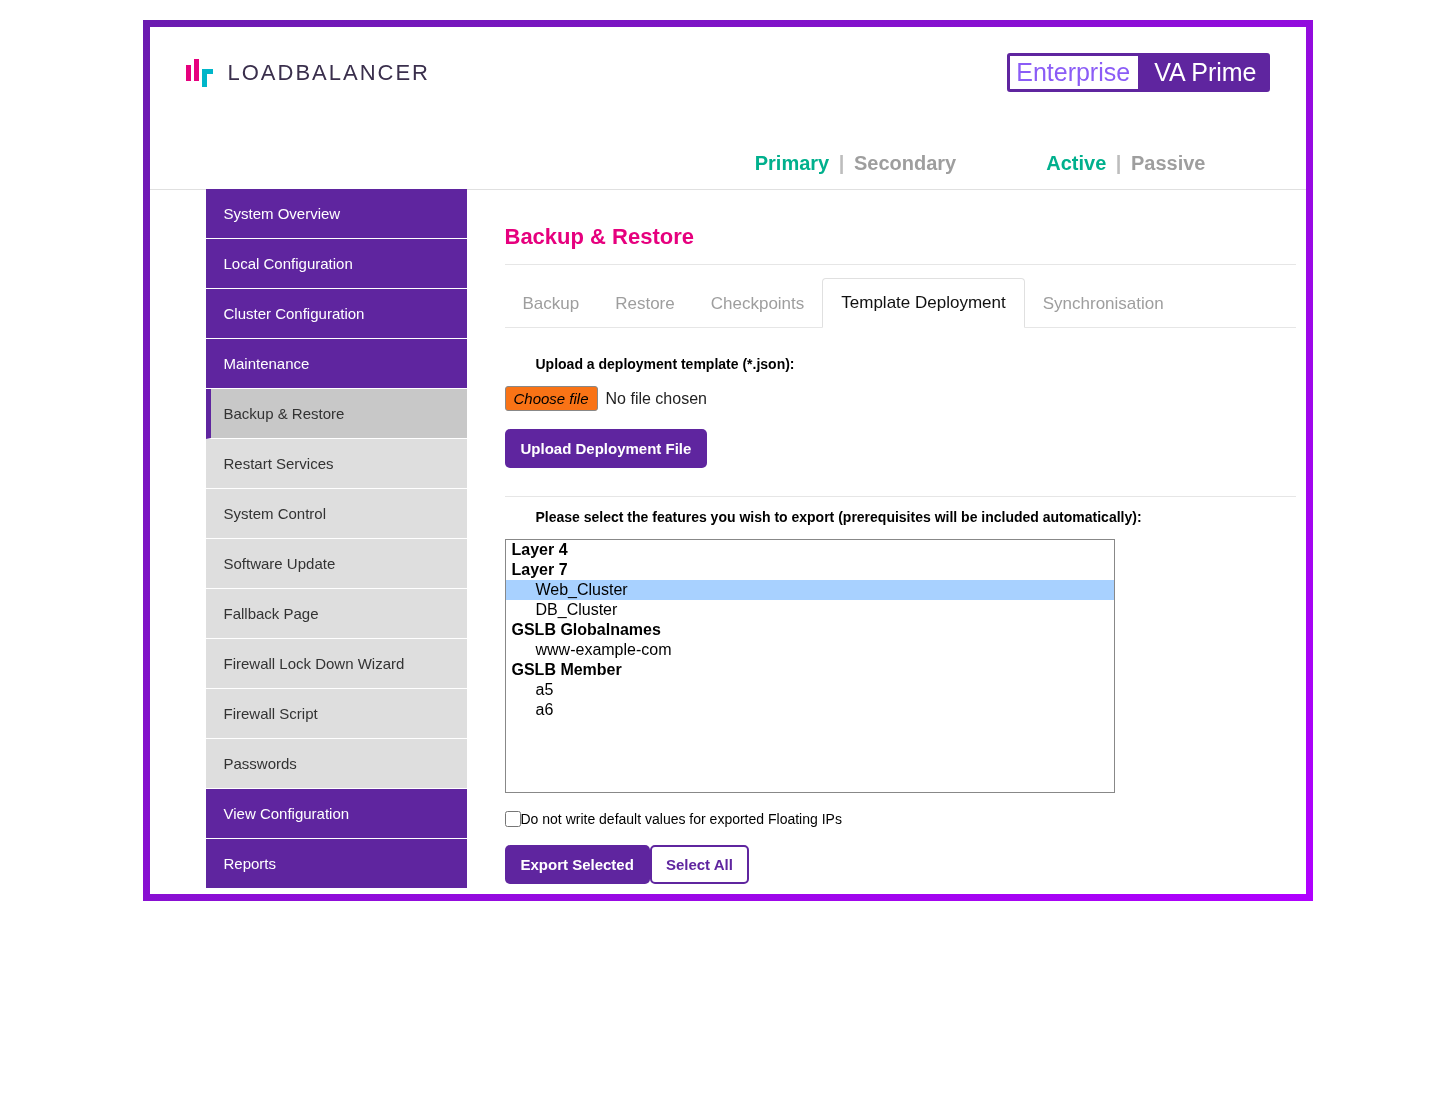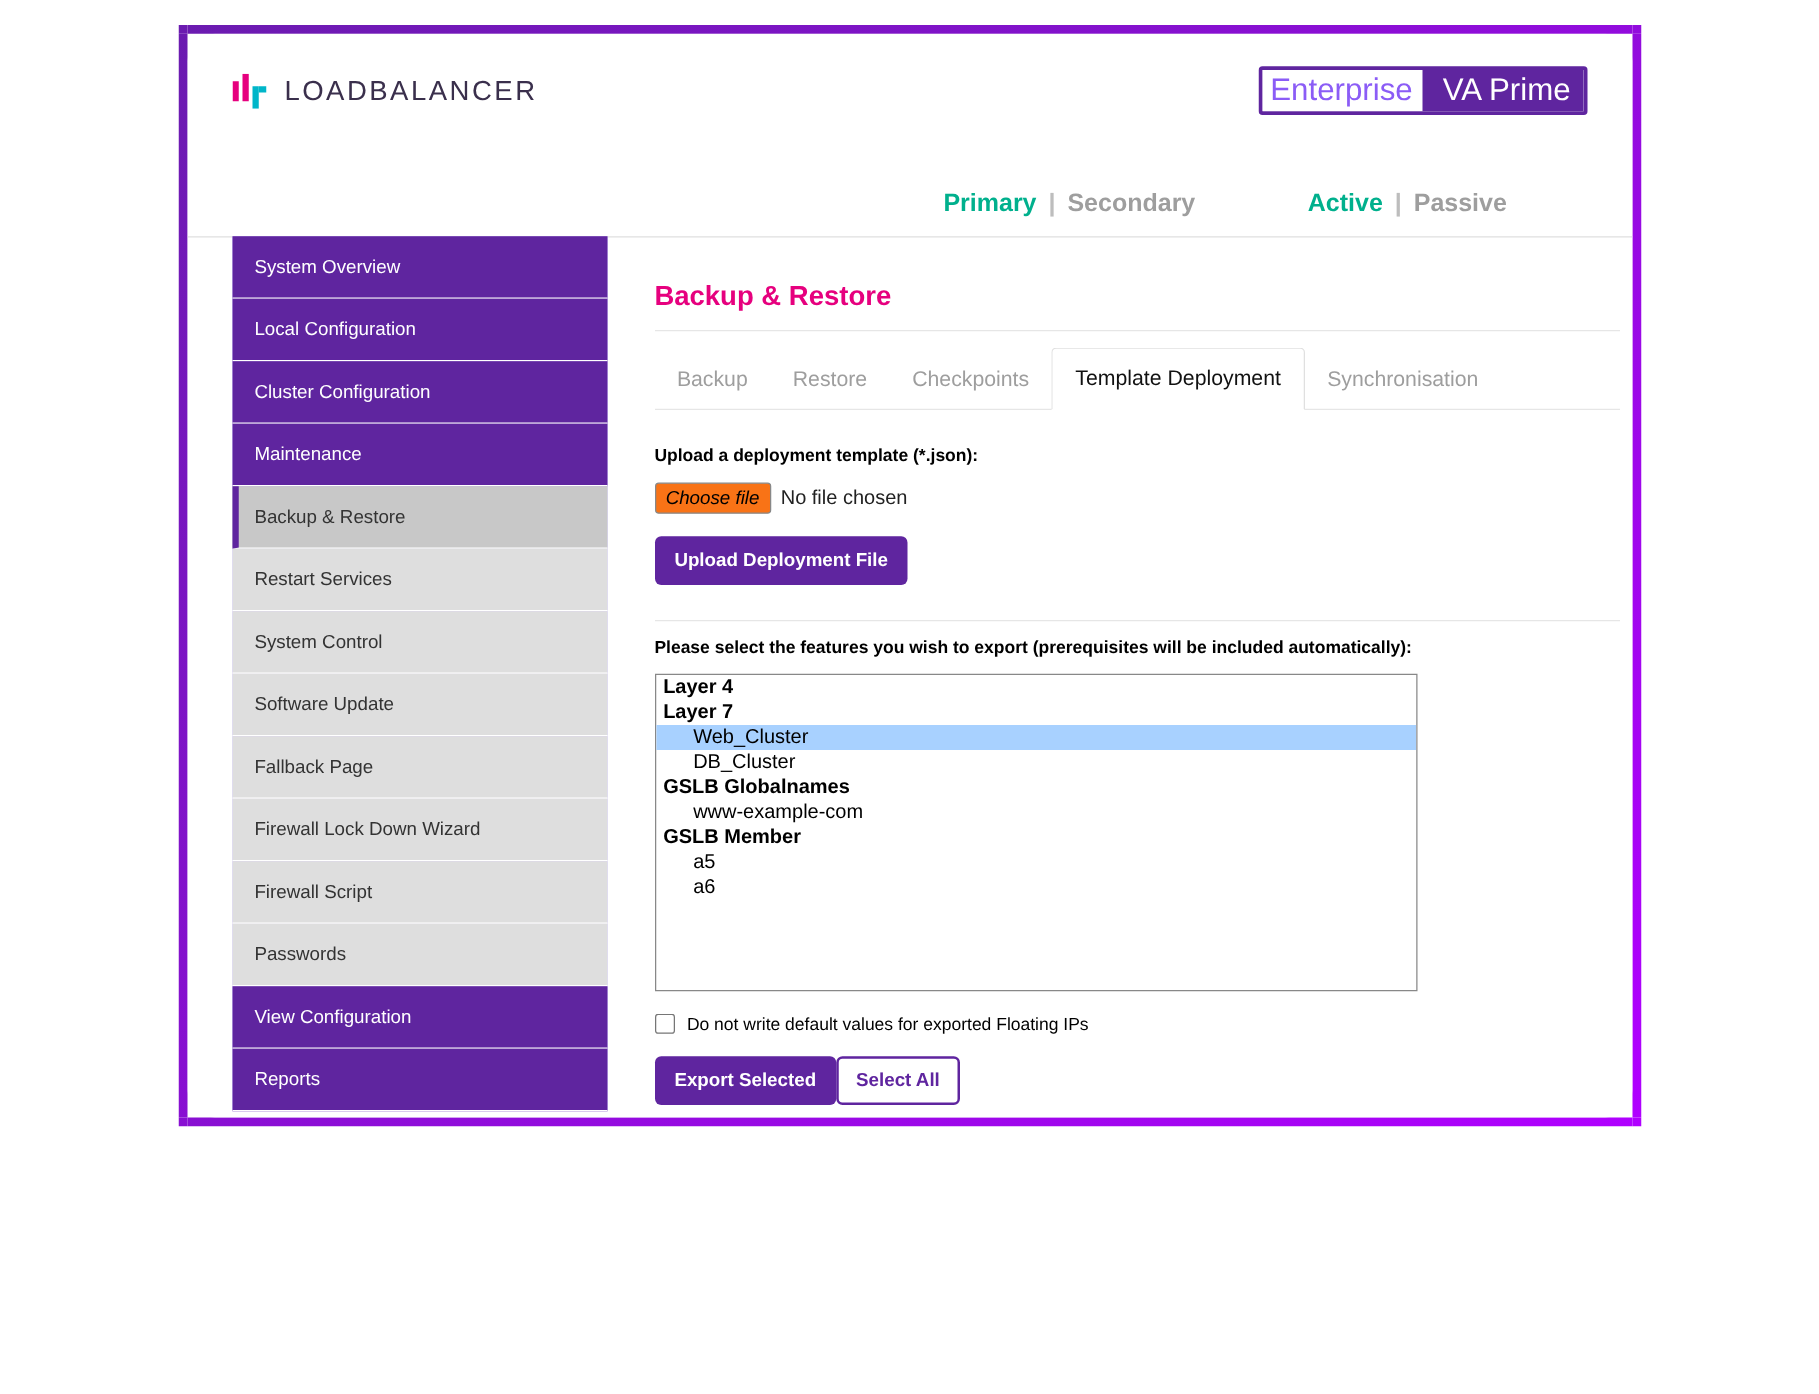--- a/index.html
+++ b/index.html
@@ -83,24 +83,24 @@
   .status-group { white-space: nowrap; }
   .status-active { color: #00b08d; }
   .status-sep { color: #bdbdbd; font-weight: 600; margin: 0 4px; }
 
   
   .body {
     display: flex;
     align-items: flex-start;
   }
   .sidebar {
-    width: 300px;
+    width: 261px;
     flex-shrink: 0;
-    background: #c4b5fd;
-    margin-left: 36px;
+    background: #f97316;
+    margin-left: 56px;
     margin-top: -1px;
   }
   .sidebar .item {
     background: #5f259f;
     color: #fff;
     padding: 16px 18px;
     font-size: 15px;
     border-bottom: 1px solid #fff;
     cursor: pointer;
   }
@@ -155,20 +155,21 @@
     border: 1px solid #e0e0e0;
     border-bottom: 1px solid #fff;
     border-radius: 4px 4px 0 0;
     background: #fff;
   }
 
   .section-label {
     font-size: 14px;
     font-weight: 700;
     margin-bottom: 14px;
+    margin-left: 31px;
   }
   .file-row {
     display: flex;
     align-items: center;
     gap: 8px;
     margin-bottom: 18px;
   }
   .choose-file {
     background: #f97316;
     border: 1px solid #888;
@@ -225,21 +226,20 @@
     padding: 1px 6px 1px 30px;
     cursor: pointer;
   }
   .listbox .opt.selected {
     background: #a8d1ff;
   }
 
   .checkbox-row {
     display: flex;
     align-items: center;
-    gap: 10px;
     margin-bottom: 18px;
     font-size: 14px;
   }
   .checkbox-row input[type=checkbox] {
     width: 16px;
     height: 16px;
     cursor: pointer;
   }
   .action-row {
     display: flex;

